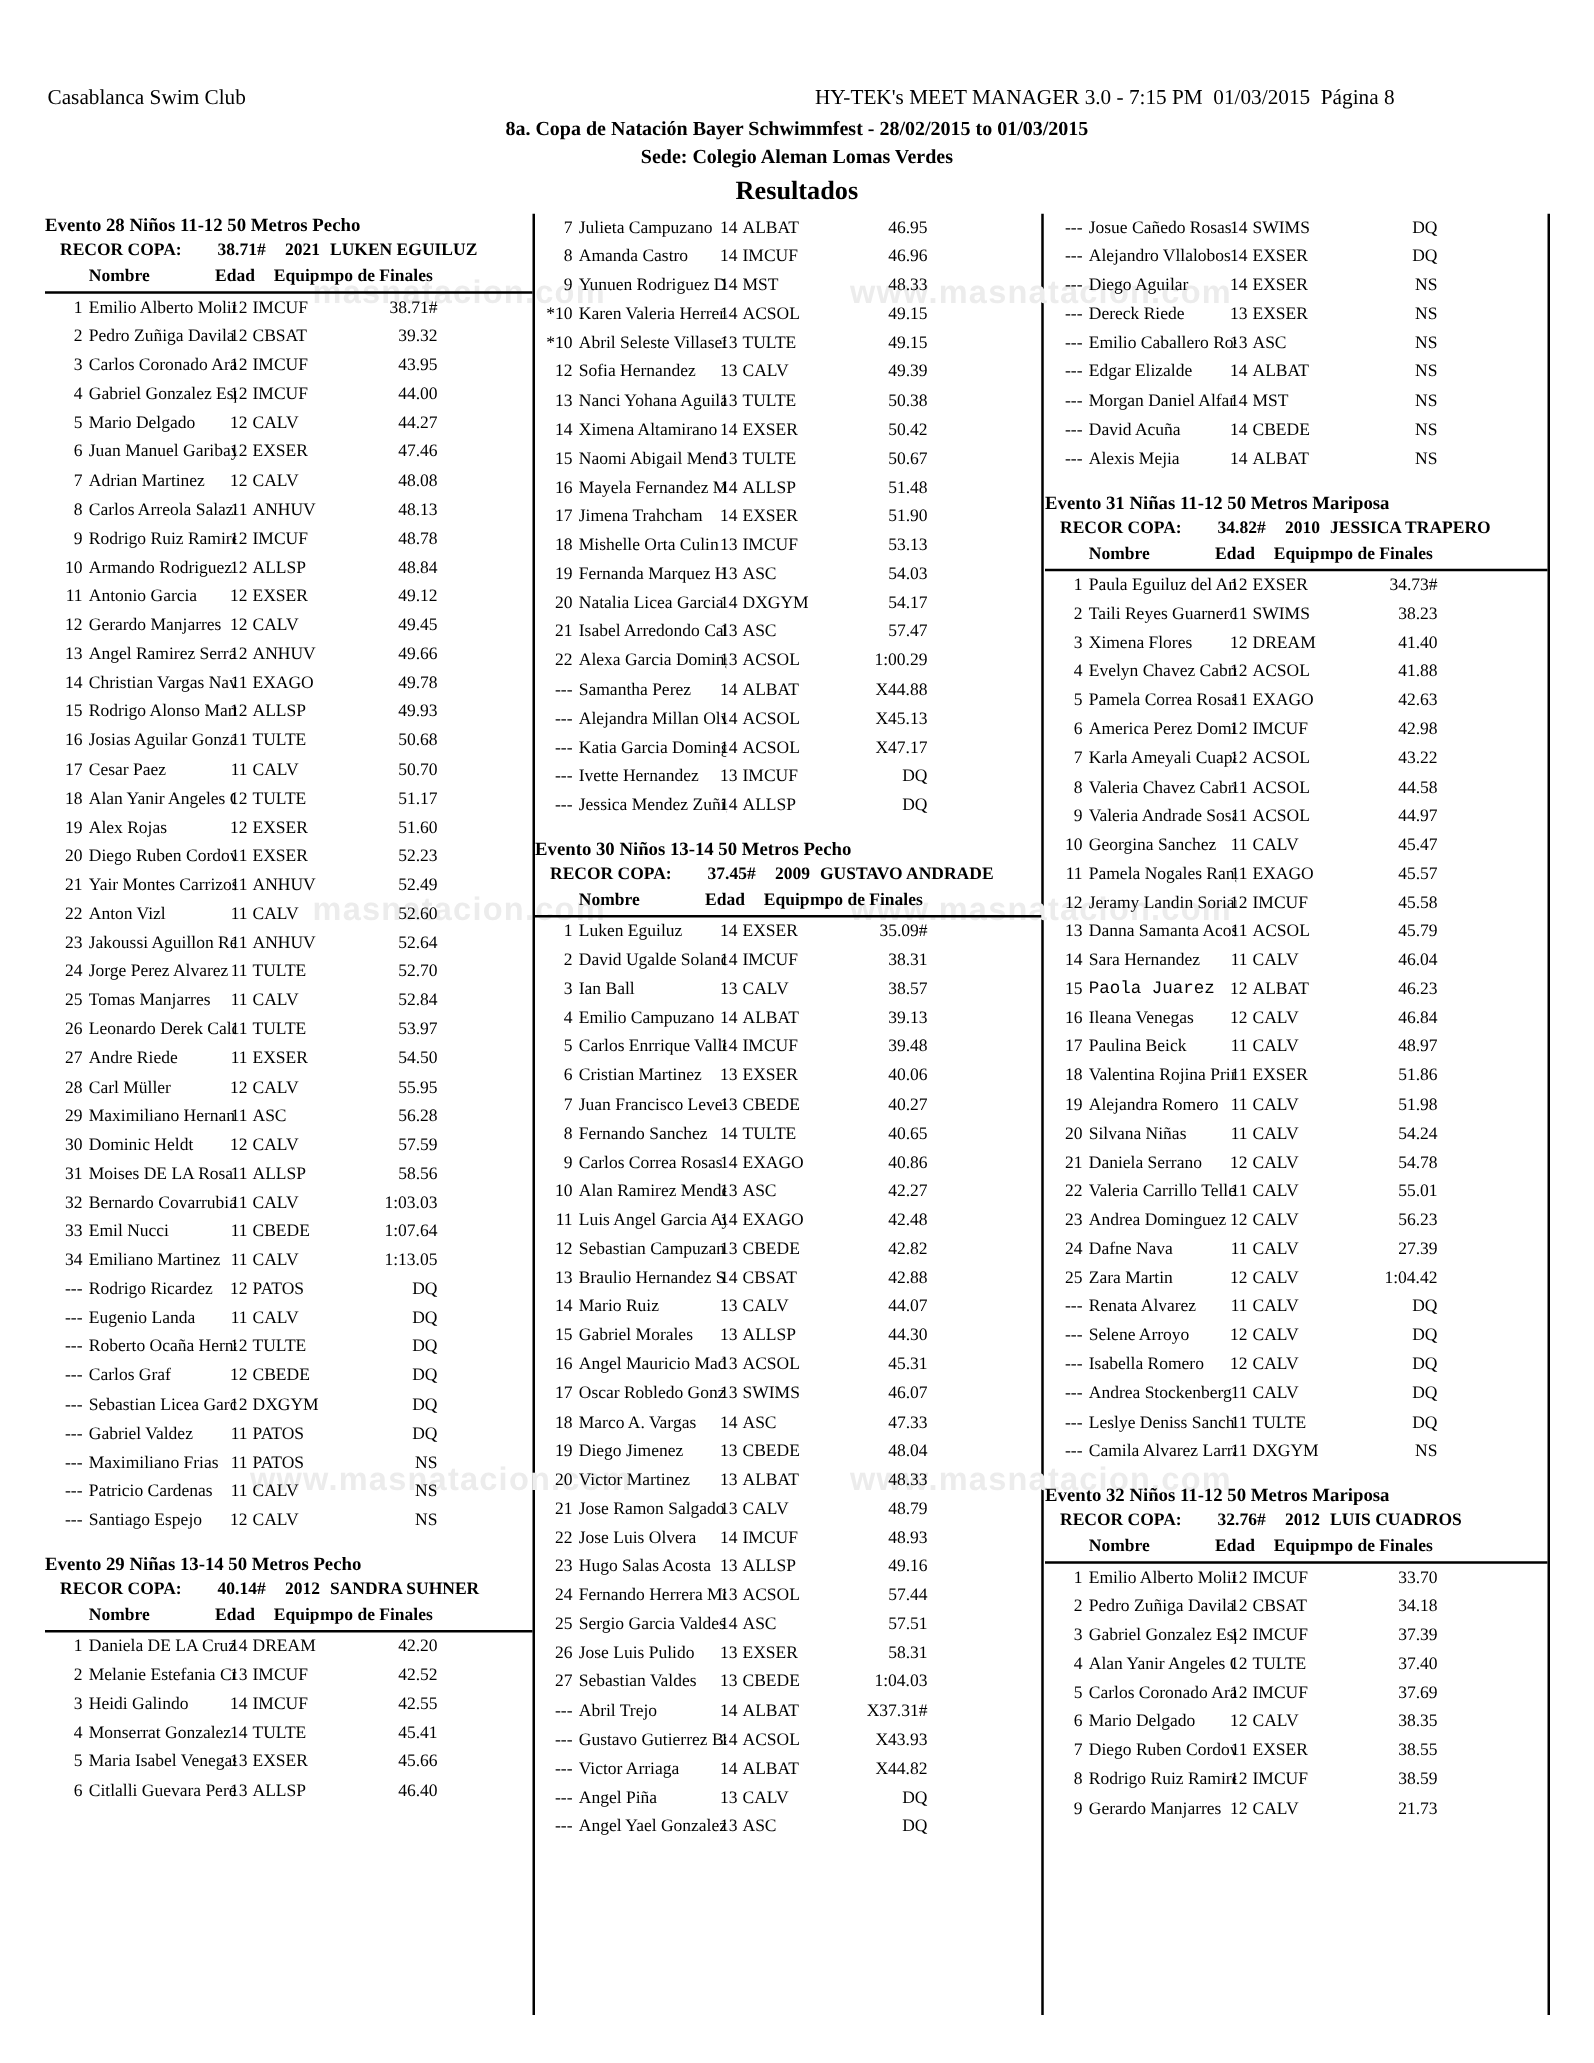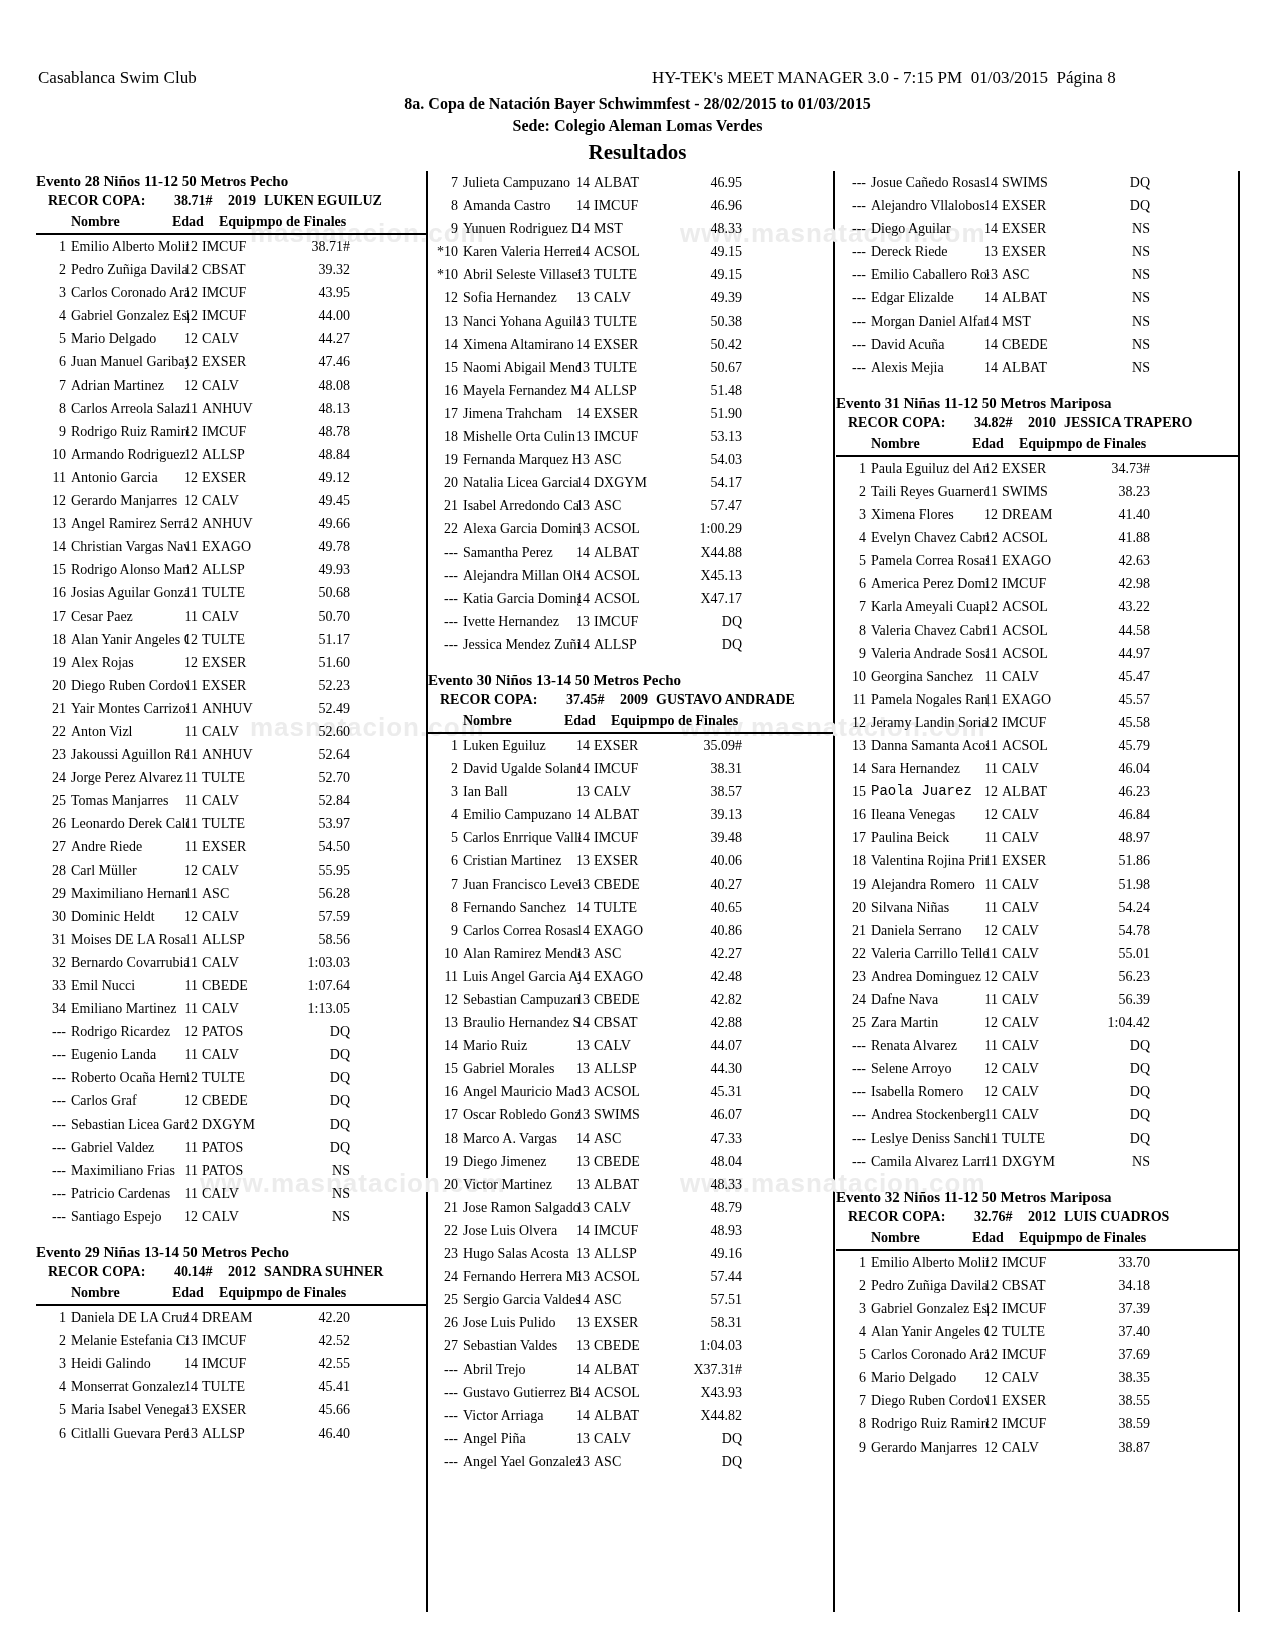--- a/index.html
+++ b/index.html
@@ -48,21 +48,21 @@
 <div class="wm" style="left:680px;top:712px">www.masnatacion.com</div>
 <div class="wm" style="left:200px;top:1168px">www.masnatacion.com</div>
 <div class="wm" style="left:680px;top:1168px">www.masnatacion.com</div>
 
 <div id="col0" class="col" style="left: 36px; width: 390px;">
     <div class="event">
       <div class="ev-title">Evento 28  Niños 11-12 50 Metros Pecho</div>
       <div class="ev-rec">
         <span style="left: 12px;">RECOR COPA:</span>
         <span style="left: 138px;">38.71#</span>
-        <span style="left: 192px;">2019</span>
+        <span style="left: 192px;">2021</span>
         <span style="left: 228px;">LUKEN EGUILUZ</span>
       </div>
       <div class="ev-head">
         <span style="left: 35px;">Nombre</span>
         <span style="left: 136px;">Edad</span>
         <span style="left: 183px;">Equip</span>
         <span style="left: 220px;">mpo de Finales</span>
       </div>
       <div class="row">
         <span class="c-place" style="left: 0px;">1</span>
@@ -1056,21 +1056,21 @@
         <span class="c-name" style="left: 35px;">Andrea Dominguez</span>
         <span class="c-age" style="left: 146px;">12</span>
         <span class="c-team" style="left: 166px;">CALV</span>
         <span class="c-time" style="left: 244px;">56.23</span>
       </div>
       <div class="row">
         <span class="c-place" style="left: 0px;">24</span>
         <span class="c-name" style="left: 35px;">Dafne Nava</span>
         <span class="c-age" style="left: 146px;">11</span>
         <span class="c-team" style="left: 166px;">CALV</span>
-        <span class="c-time" style="left: 244px;">56.39</span>
+        <span class="c-time" style="left: 244px;">27.39</span>
       </div>
       <div class="row">
         <span class="c-place" style="left: 0px;">25</span>
         <span class="c-name" style="left: 35px;">Zara Martin</span>
         <span class="c-age" style="left: 146px;">12</span>
         <span class="c-team" style="left: 166px;">CALV</span>
         <span class="c-time" style="left: 244px;">1:04.42</span>
       </div>
       <div class="row">
         <span class="c-place" style="left: 0px;">---</span>
@@ -1184,16 +1184,16 @@
         <span class="c-name" style="left: 35px;">Rodrigo Ruiz Ramire</span>
         <span class="c-age" style="left: 146px;">12</span>
         <span class="c-team" style="left: 166px;">IMCUF</span>
         <span class="c-time" style="left: 244px;">38.59</span>
       </div>
       <div class="row">
         <span class="c-place" style="left: 0px;">9</span>
         <span class="c-name" style="left: 35px;">Gerardo Manjarres</span>
         <span class="c-age" style="left: 146px;">12</span>
         <span class="c-team" style="left: 166px;">CALV</span>
-        <span class="c-time" style="left: 244px;">38.87</span>
+        <span class="c-time" style="left: 244px;">21.73</span>
       </div>
     </div>
   </div>
 
 </body></html>

